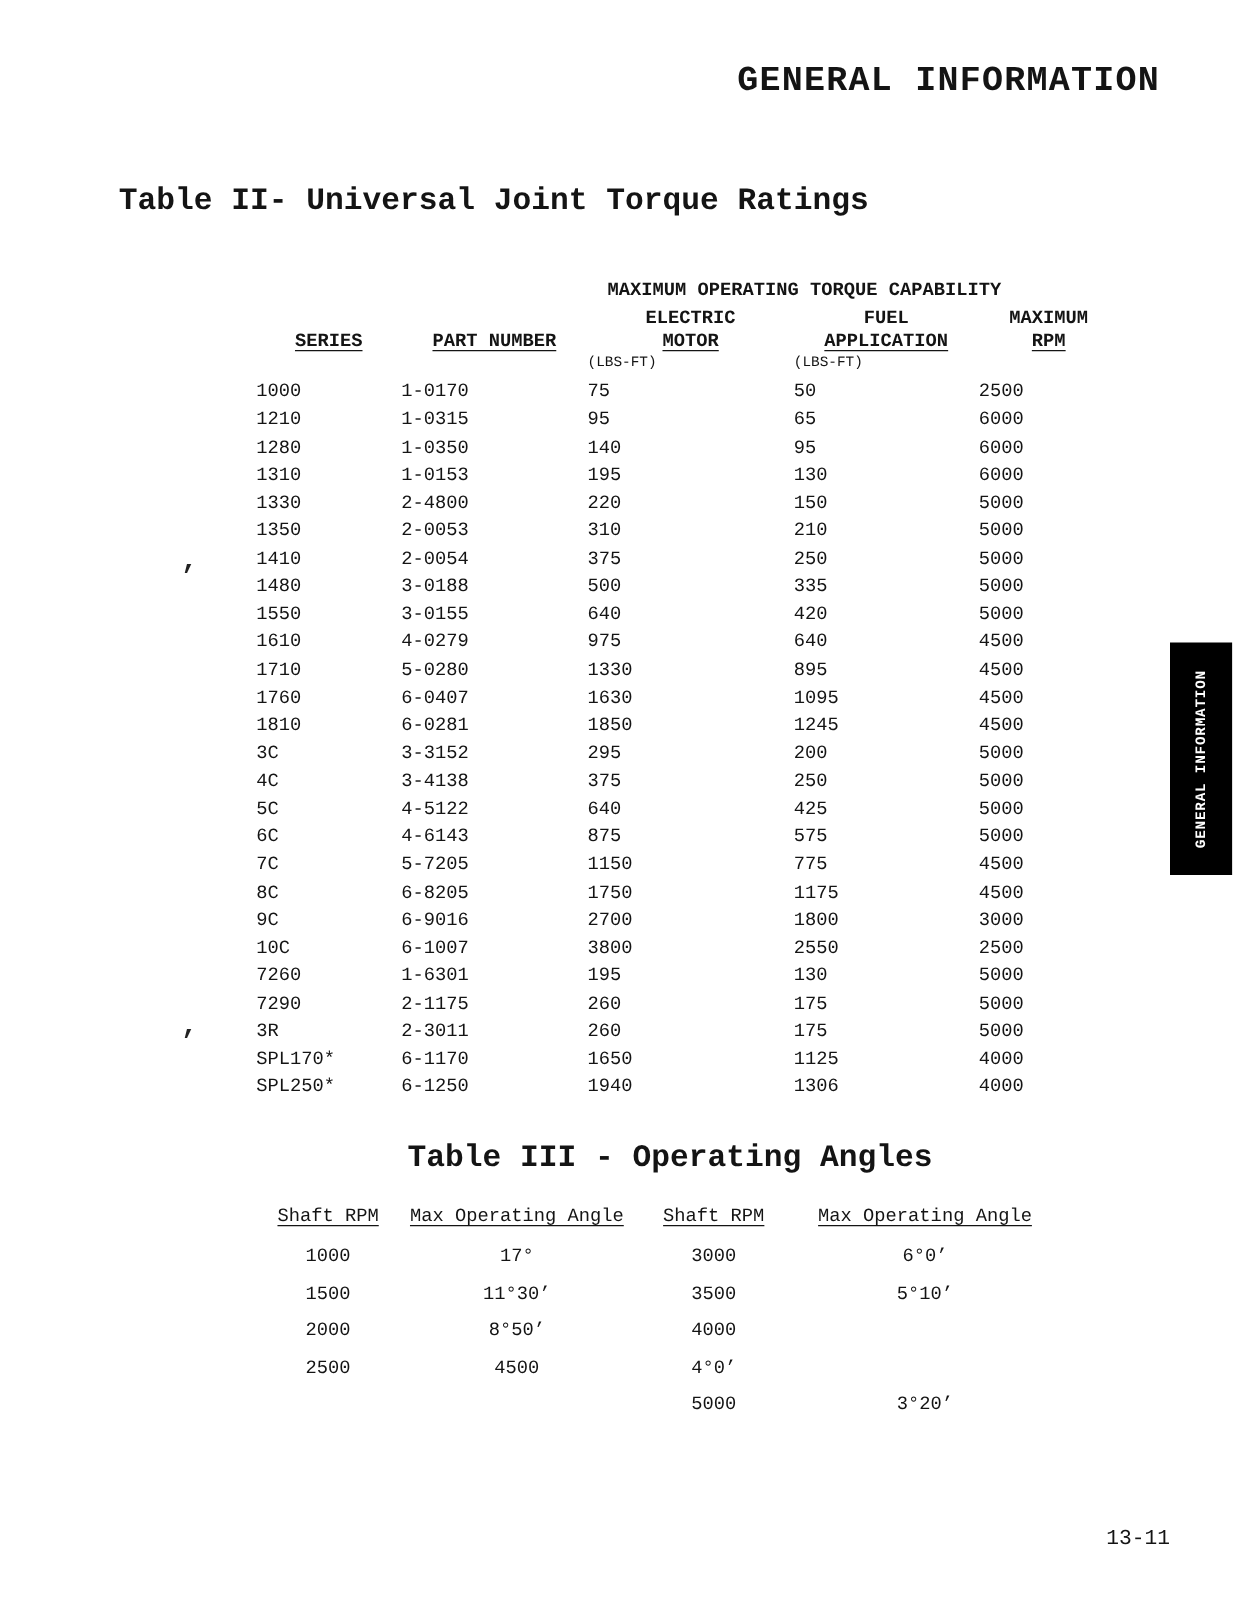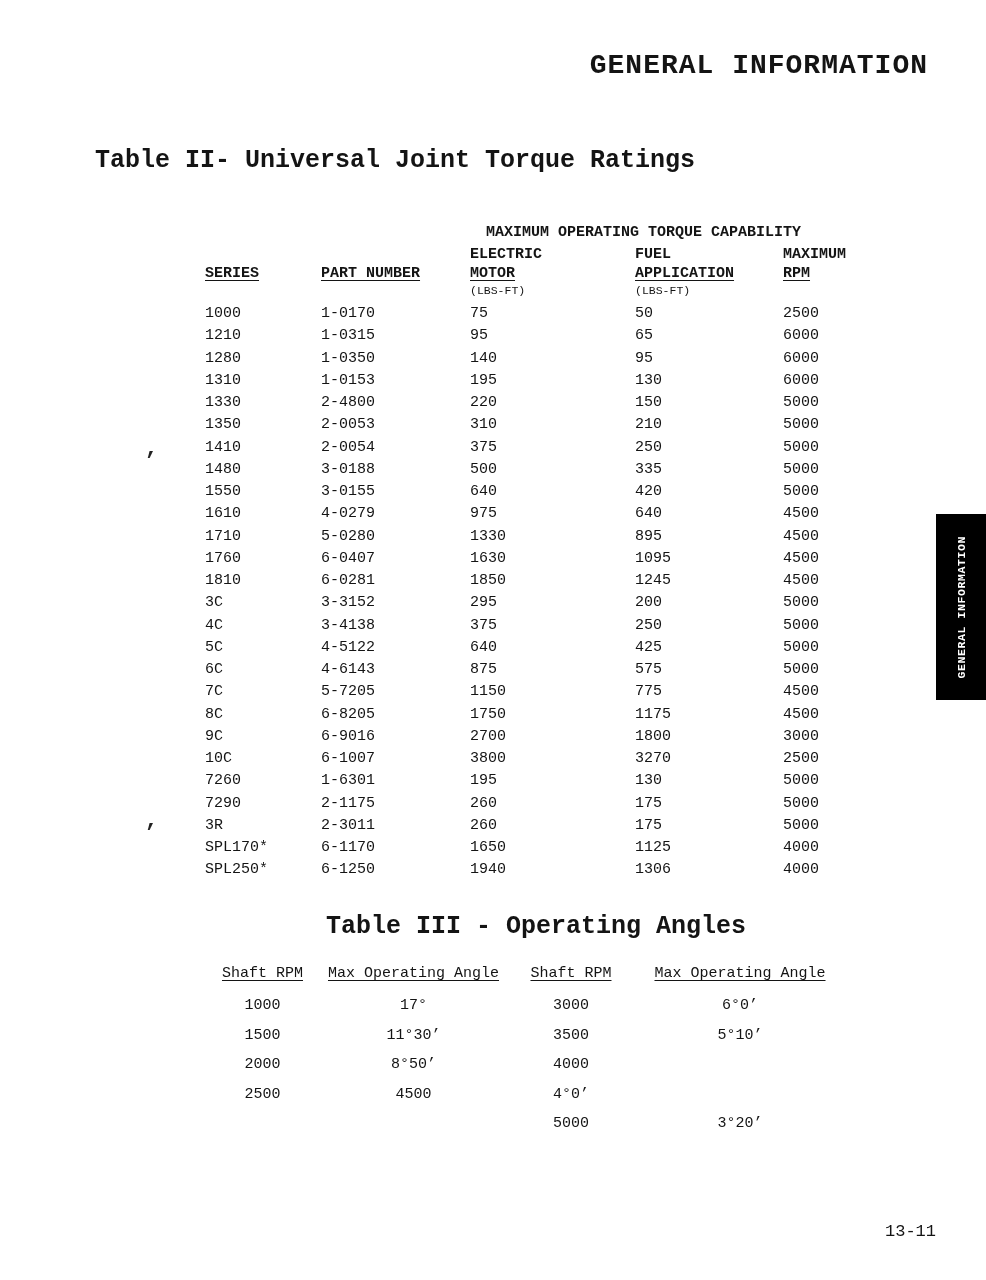--- a/index.html
+++ b/index.html
@@ -20,21 +20,21 @@
   .t2-title {
     position:absolute; top:146px; left:95px; right:0;
     font-size:25px; font-weight:bold;
   }
   .t2-caption {
     position:absolute; top:224px; left:458px;
     font-size:15px; font-weight:bold;margin-left:28px;
   }
   .t2 { position:absolute; top:246px; left:205px; width:690px; }
   .t2-grid { display:grid; grid-template-columns:116px 149px 165px 148px 1fr; }
-  .t2-head1, .t2-head2 { height:19px; font-size:15px; font-weight:bold; }
+  .t2-head1, .t2-head2 { height:19px; font-size:15px; font-weight:bold;text-align:center; }
   .t2-head3 { height:21px; font-size:11.5px; }
   .u { text-decoration:underline; text-underline-offset:3px; }
   .t2 .trow { height:22.25px; font-size:15px; }
   .t2 .tcell { display:block; }
 
   .t2-footnote {
     position:absolute; top:877px; left:68px; right:0;
     text-align:center; font-size:14.5px; font-style:italic;
   }
   .t3-title {
@@ -240,21 +240,21 @@
           <span class="tcell">9C</span>
           <span class="tcell">6-9016</span>
           <span class="tcell">2700</span>
           <span class="tcell">1800</span>
           <span class="tcell">3000</span>
         </div>
         <div class="t2-grid trow">
           <span class="tcell">10C</span>
           <span class="tcell">6-1007</span>
           <span class="tcell">3800</span>
-          <span class="tcell">3270</span>
+          <span class="tcell">2550</span>
           <span class="tcell">2500</span>
         </div>
         <div class="t2-grid trow">
           <span class="tcell">7260</span>
           <span class="tcell">1-6301</span>
           <span class="tcell">195</span>
           <span class="tcell">130</span>
           <span class="tcell">5000</span>
         </div>
         <div class="t2-grid trow">

